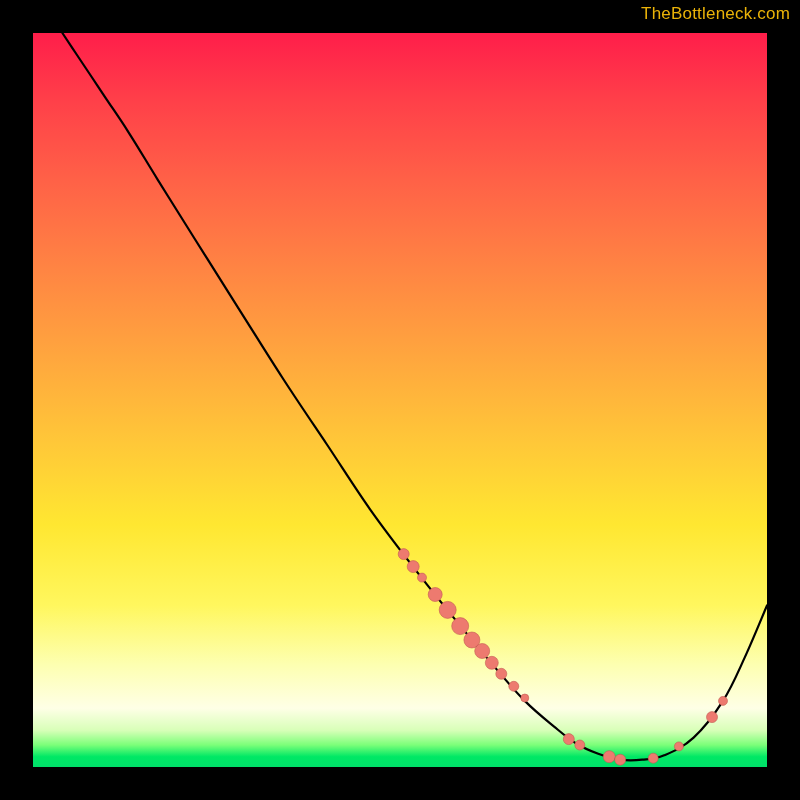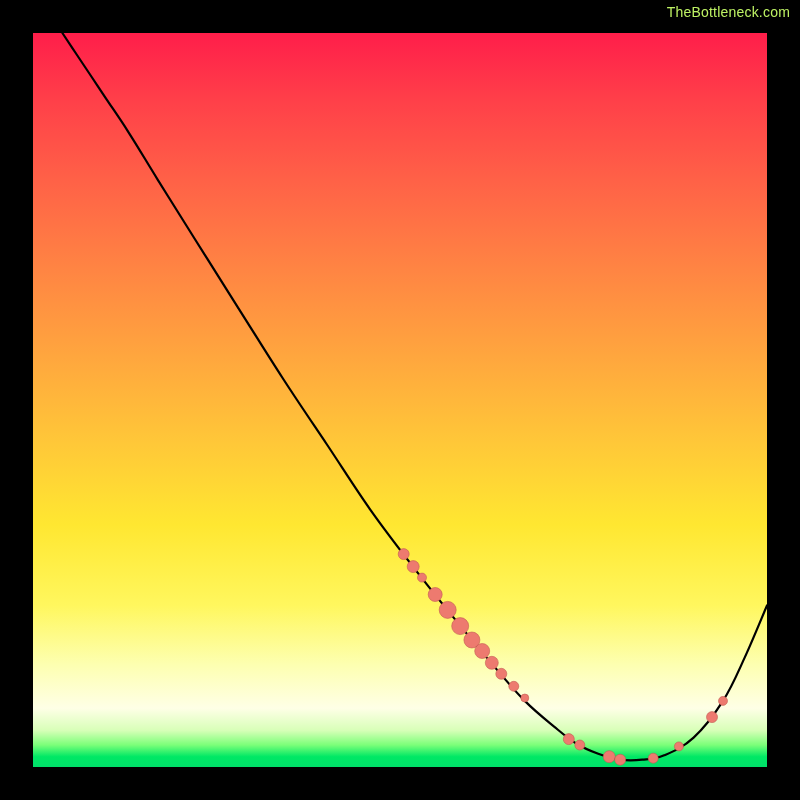--- a/index.html
+++ b/index.html
@@ -14,22 +14,22 @@
   .frame {
     position: relative;
     width: 800px;
     height: 800px;
     background: #000;
   }
   .watermark {
     position: absolute;
     top: 4px;
     right: 10px;
-    color: #bef264;
-    font-size: 14px;
+    color: #eab308;
+    font-size: 17px;
     font-weight: 500;
     letter-spacing: 0.2px;
     z-index: 10;
   }
   .plot {
     position: absolute;
     left: 33px;
     top: 33px;
     width: 734px;
     height: 734px;

